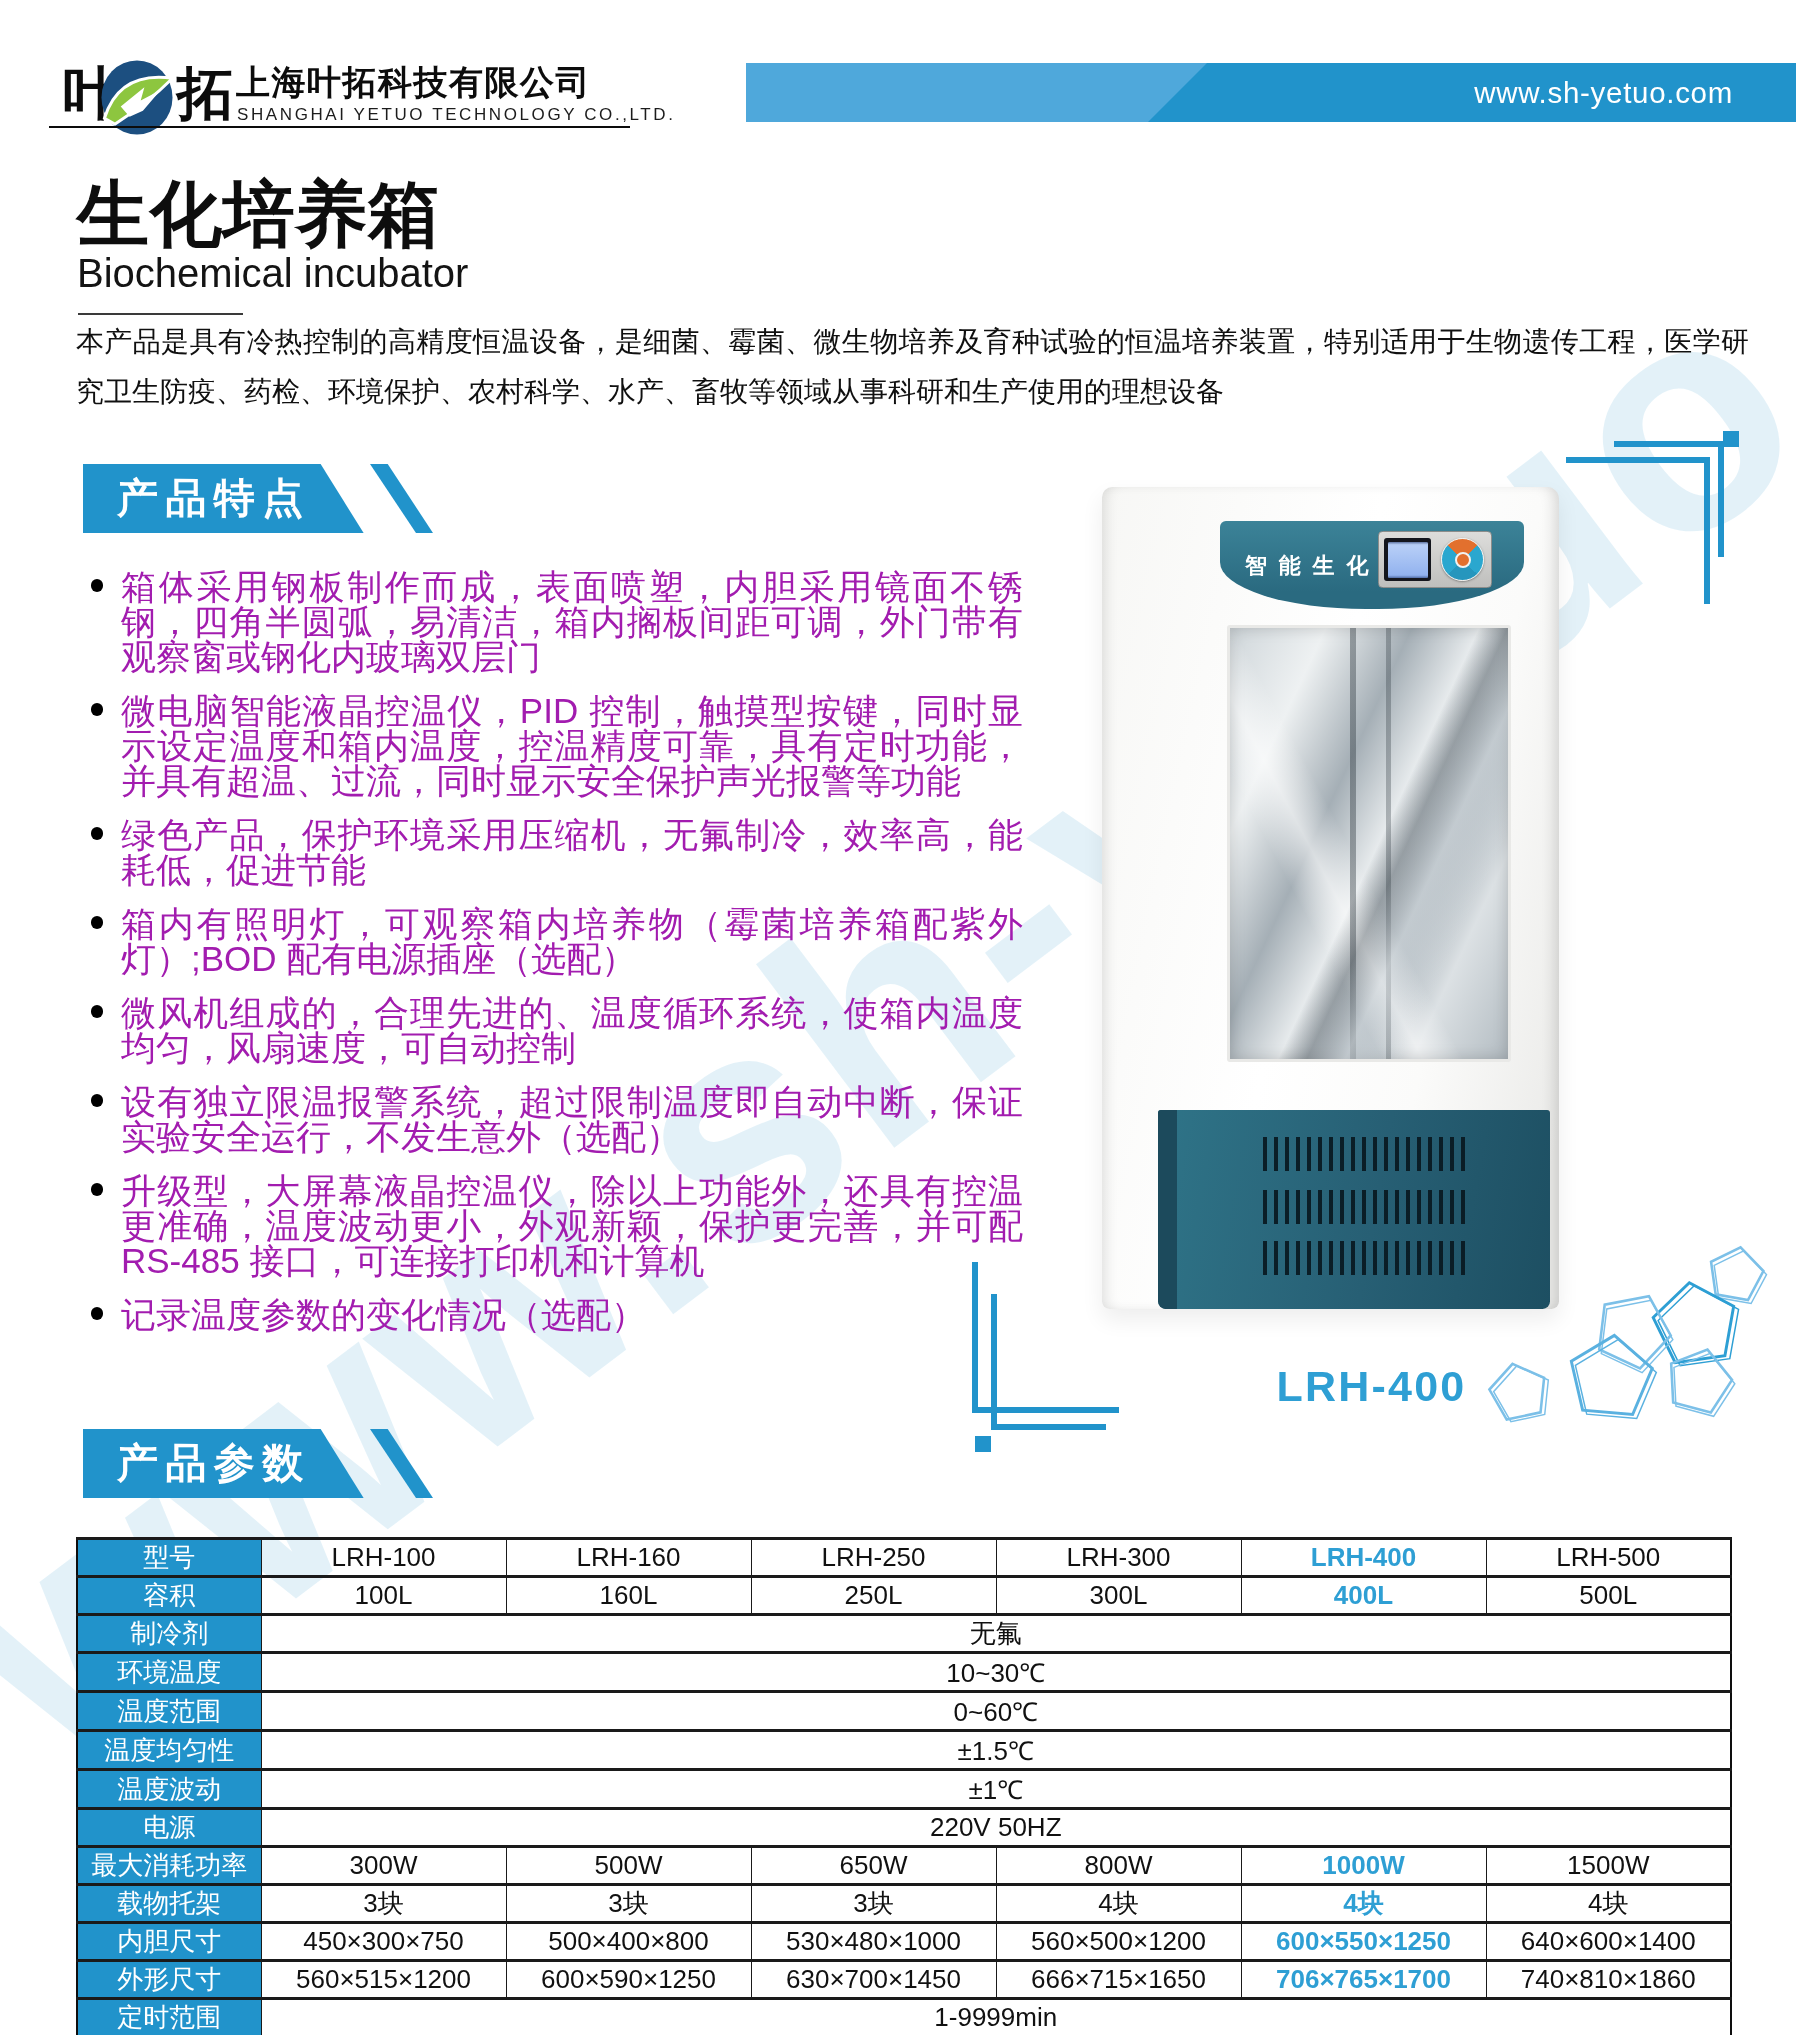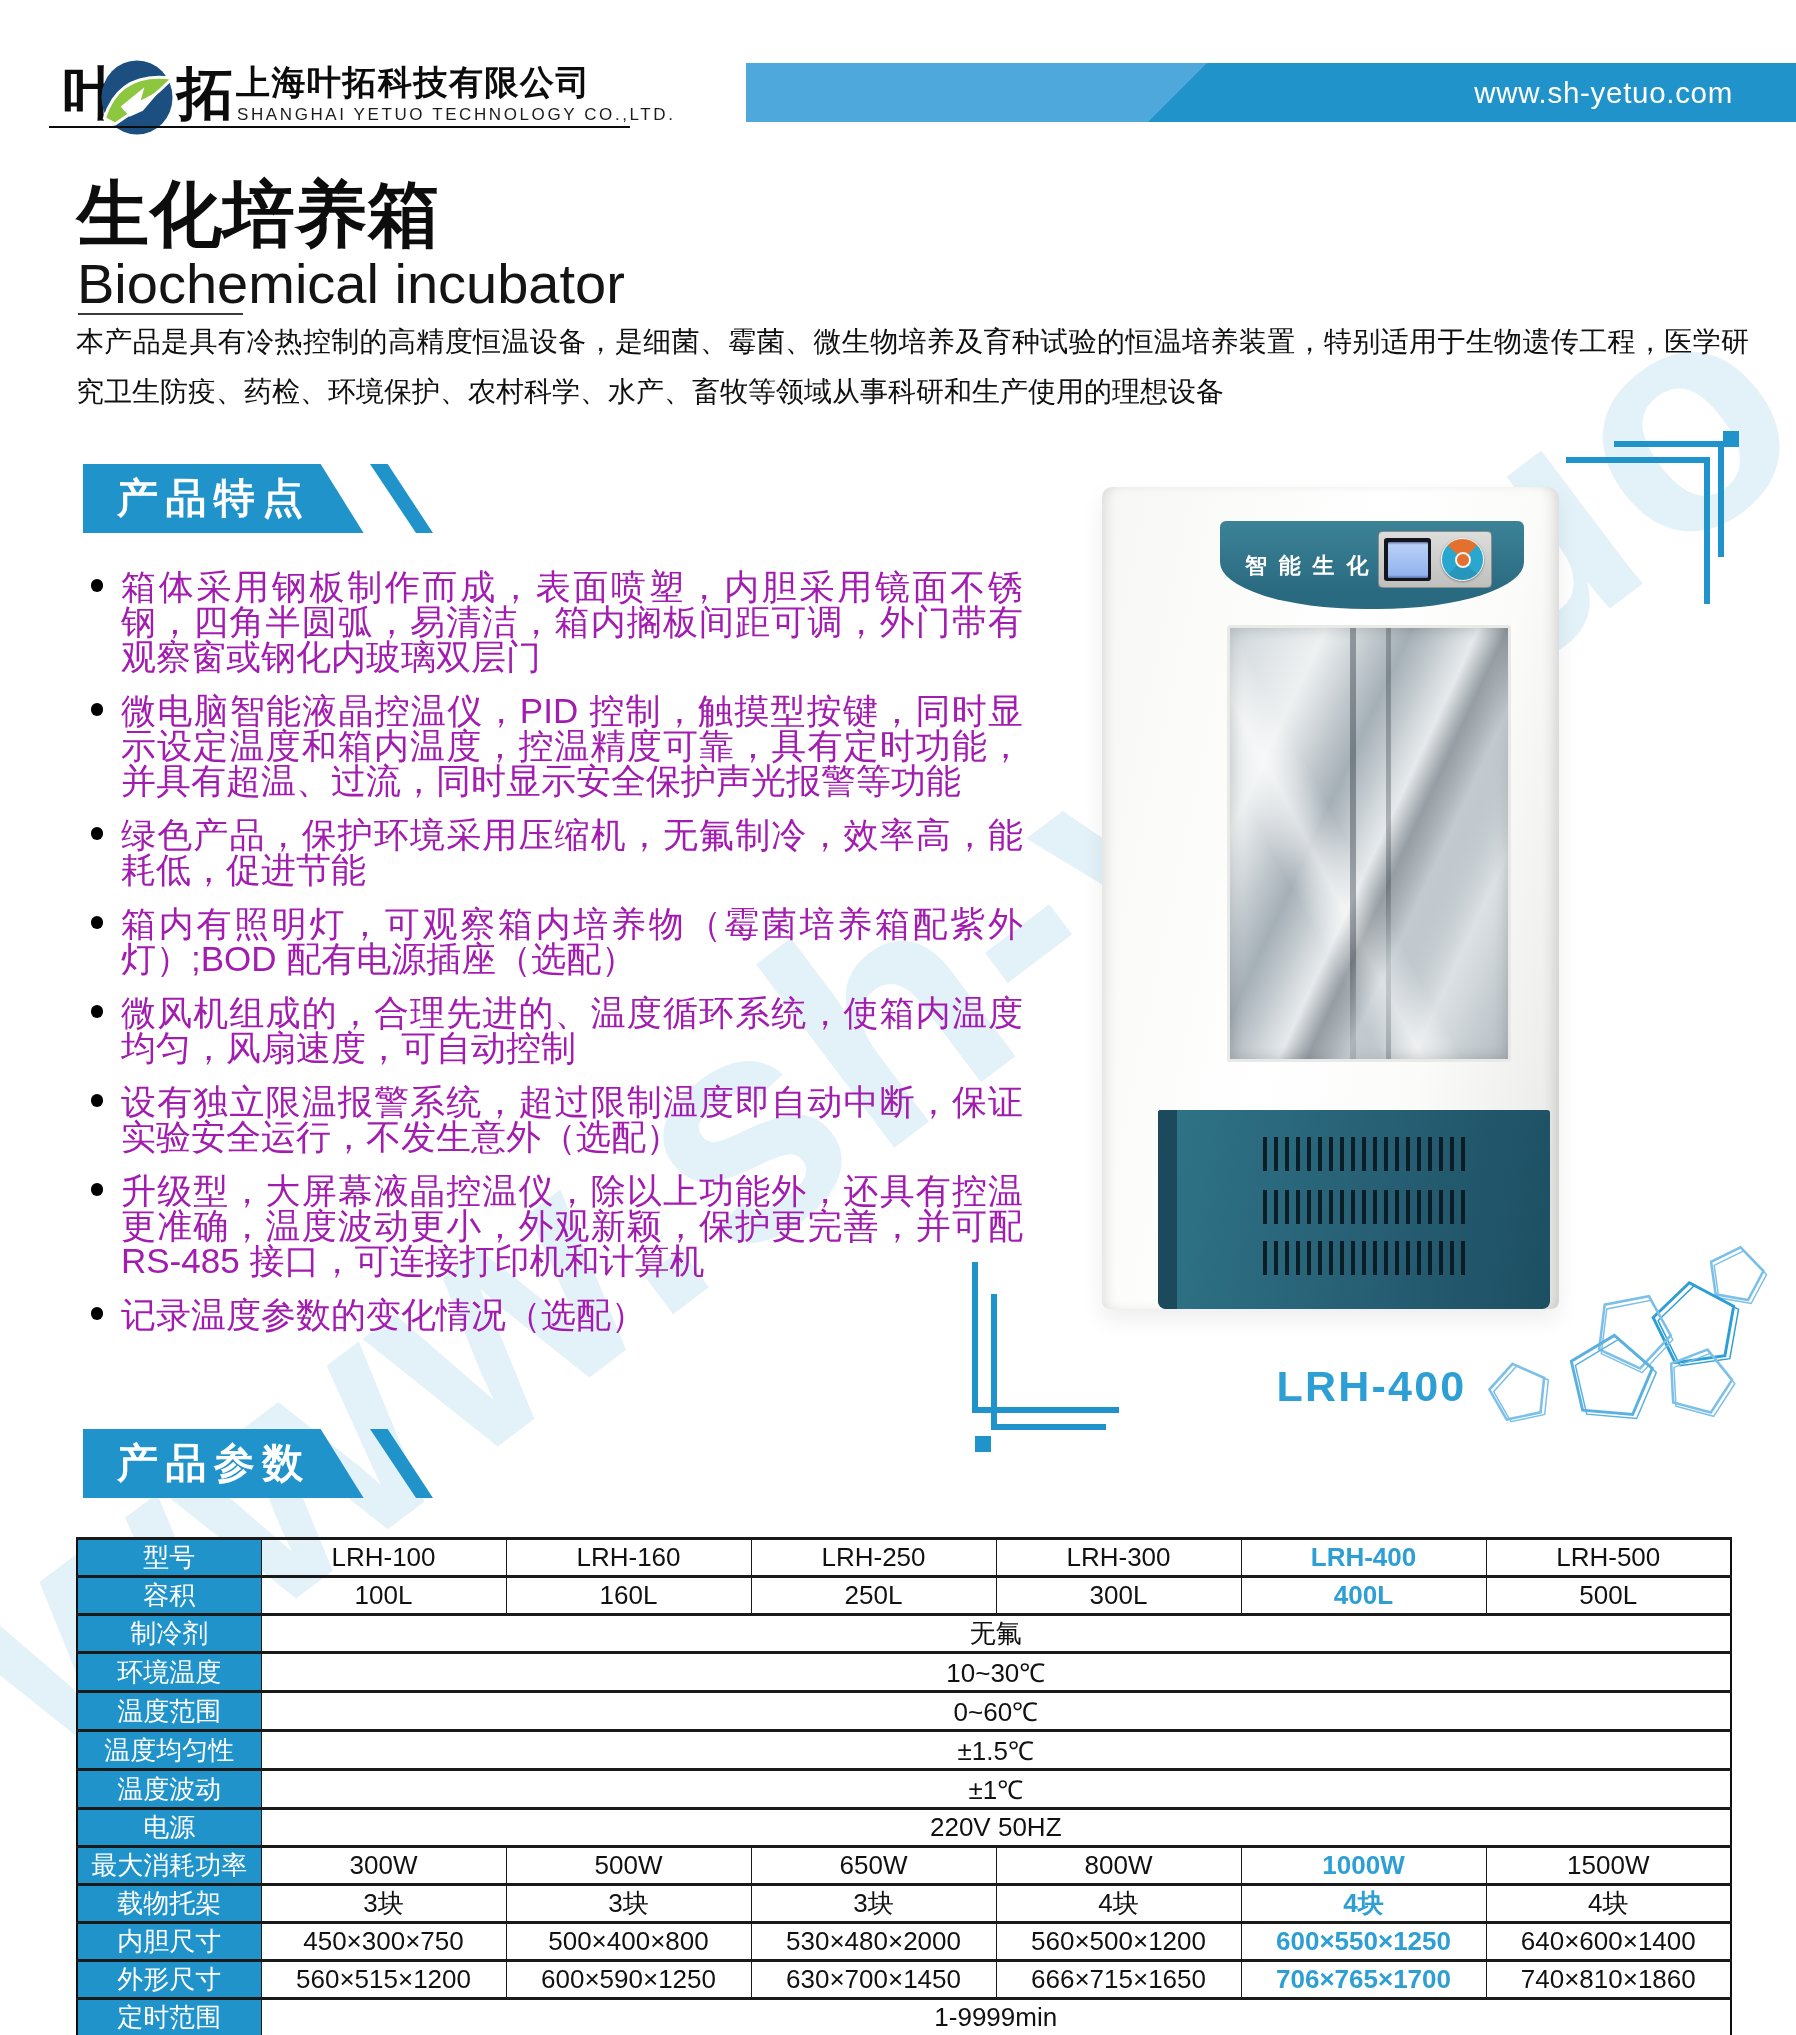--- a/index.html
+++ b/index.html
@@ -30,21 +30,21 @@
   .company-cn{position:absolute;left:236px;top:60px;z-index:2;font-size:34px;font-weight:700;letter-spacing:1.5px;color:#0c0c0c;}
   .company-en{position:absolute;left:237px;top:105px;z-index:2;font-size:17px;letter-spacing:2.6px;color:#1c1c1c;}
   .header-rule{position:absolute;left:49px;top:126px;width:581px;height:2.2px;background:#0c0c0c;z-index:2;}
   .banner{position:absolute;left:746px;top:63px;width:1050px;height:59px;background:var(--accent);z-index:2;}
   .banner-light{position:absolute;inset:0;background:var(--accent-light);
     clip-path:polygon(0 0,461px 0,402px 100%,0 100%);}
   .banner-url{position:absolute;right:63px;top:50%;transform:translateY(-50%);color:#ffffff;font-size:29.5px;letter-spacing:0.7px;}
 
   
   .page-title{position:absolute;left:77px;top:167px;z-index:2;font-size:72px;font-weight:900;letter-spacing:0.7px;color:#0d0d0d;}
-  .page-subtitle{position:absolute;left:77px;top:251px;z-index:2;font-size:56px;font-weight:500;letter-spacing:0;color:#141414;}
+  .page-subtitle{position:absolute;left:77px;top:251px;z-index:2;font-size:40px;font-weight:500;letter-spacing:0;color:#141414;}
   .title-rule{position:absolute;left:78px;top:313px;width:165px;height:2.2px;background:#3a3a3a;z-index:2;}
   .intro{position:absolute;left:76px;top:317px;width:1673px;z-index:2;font-size:28px;line-height:50px;text-align:justify;color:#101010;}
 
   
   .badge{position:absolute;height:69px;z-index:2;background:var(--accent);color:#ffffff;
     font-size:41px;font-weight:bold;letter-spacing:7.4px;line-height:68px;
     padding:0 53px 0 34px;clip-path:polygon(0 0,calc(100% - 43px) 0,100% 100%,0 100%);}
   .badge-stripe{position:absolute;width:63px;height:69px;z-index:2;background:var(--accent);
     clip-path:polygon(0 0,17.7px 0,63px 100%,46px 100%);}
   .badge.features{left:83px;top:464px;}
@@ -283,21 +283,21 @@
           <td>3块</td>
           <td>3块</td>
           <td>4块</td>
           <td class="hl">4块</td>
           <td>4块</td>
         </tr>
         <tr>
           <td class="lbl">内胆尺寸</td>
           <td>450×300×750</td>
           <td>500×400×800</td>
-          <td>530×480×2000</td>
+          <td>530×480×1000</td>
           <td>560×500×1200</td>
           <td class="hl">600×550×1250</td>
           <td>640×600×1400</td>
         </tr>
         <tr>
           <td class="lbl">外形尺寸</td>
           <td>560×515×1200</td>
           <td>600×590×1250</td>
           <td>630×700×1450</td>
           <td>666×715×1650</td>

